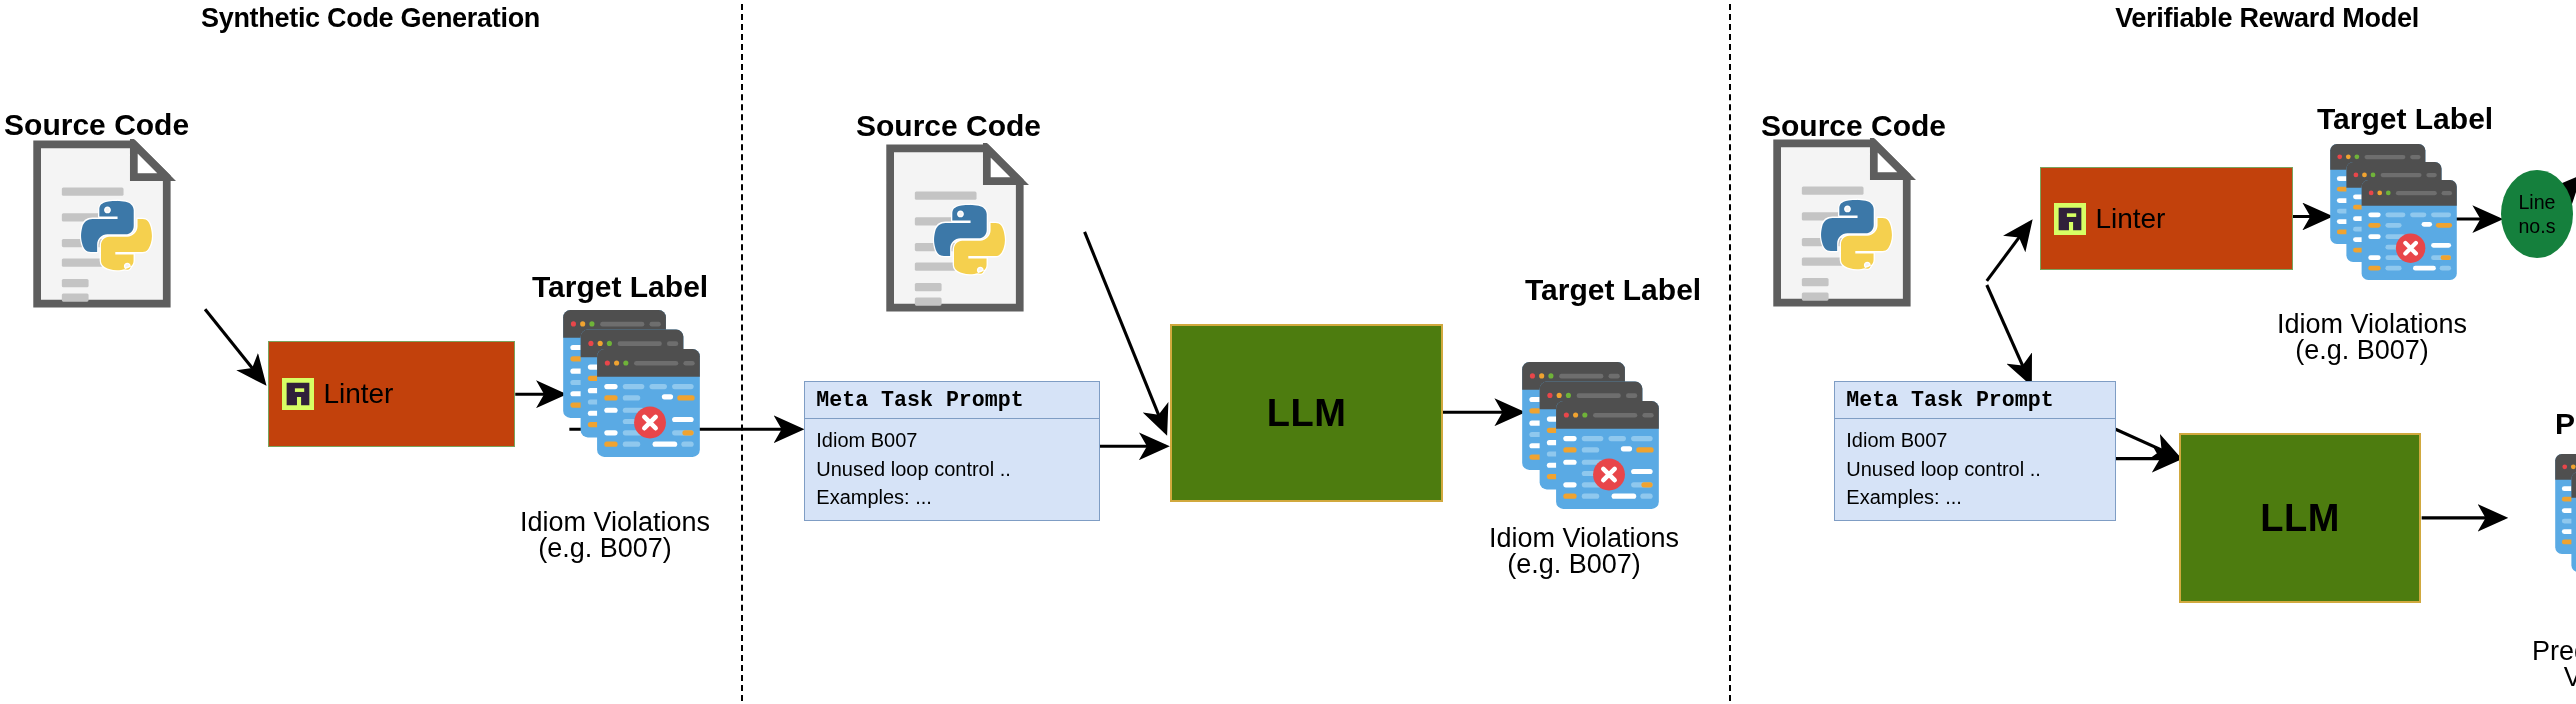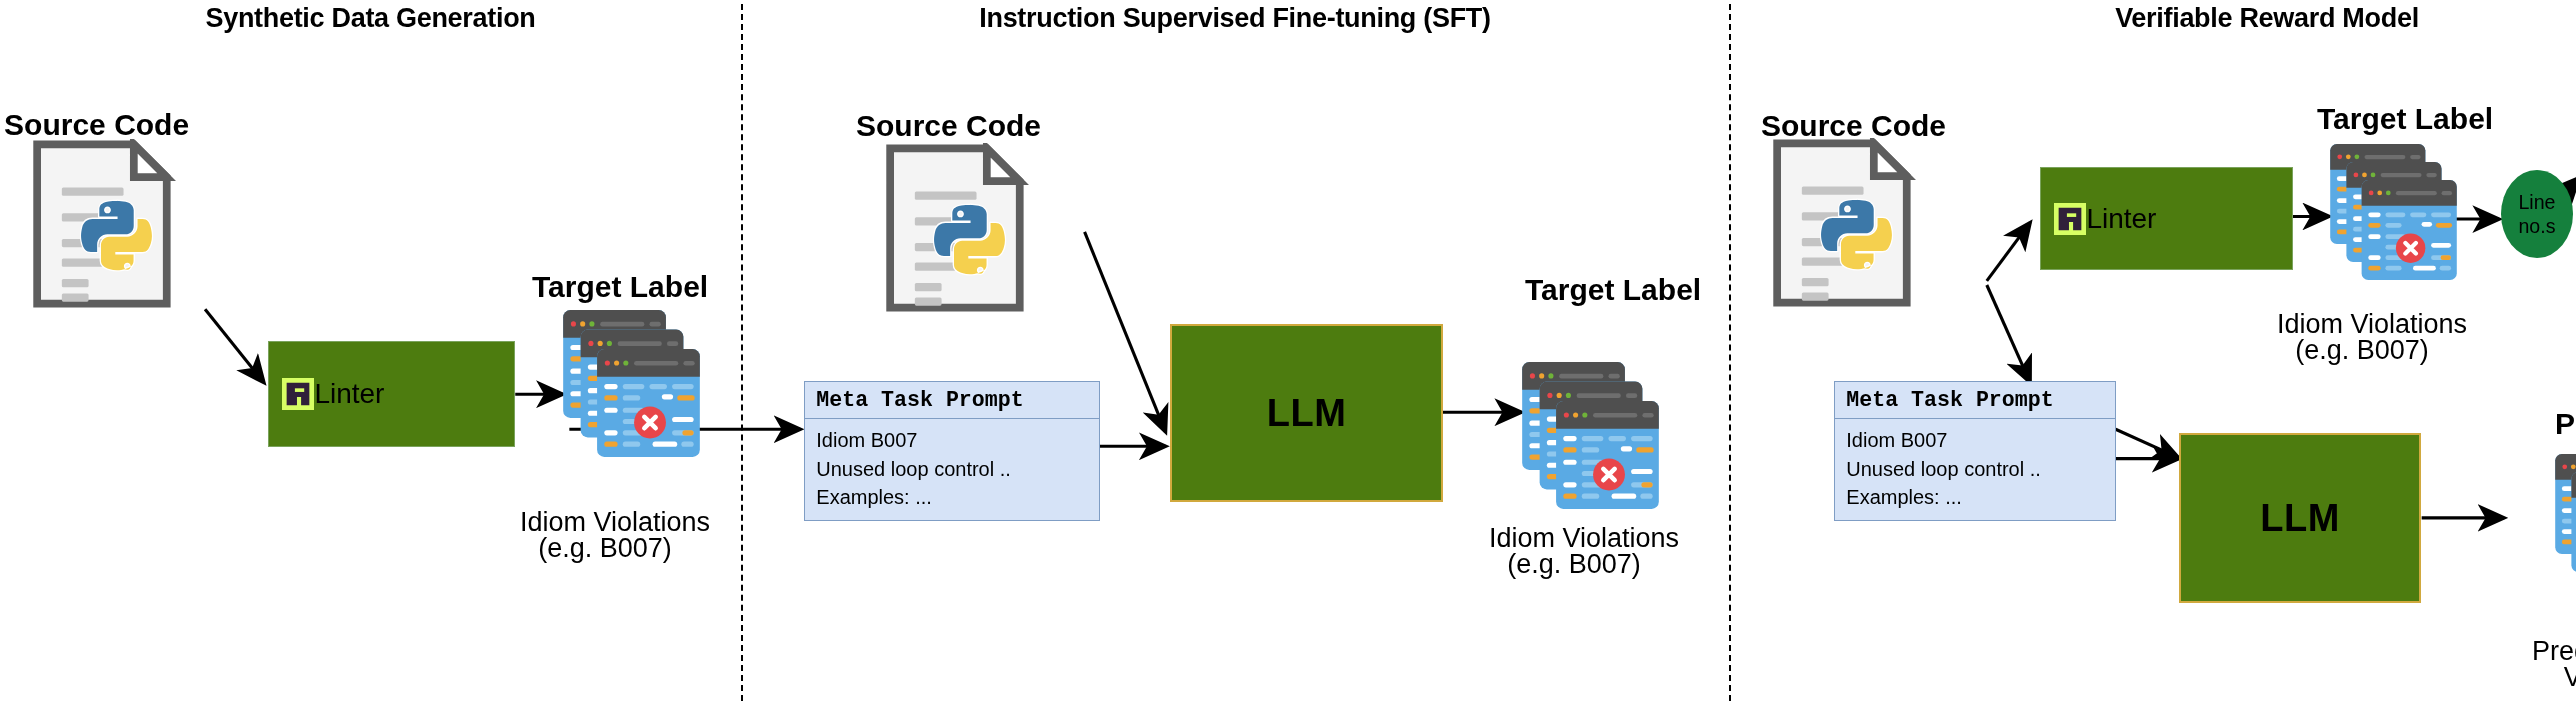--- a/index.html
+++ b/index.html
@@ -34,22 +34,22 @@
     position: absolute; font-size: 27px; color: #000;
     text-align: center; line-height: 1.18; white-space: nowrap;
   }
 
   
   .doc { position: absolute; }
   .doc svg { display:block; }
 
   
   .linter-box {
-    position: absolute; background: #4d7c0f; border: 1.5px solid #7aa35c;
-    display: flex; align-items: center; gap: 0; padding-left: 13.4px;
+    position: absolute; background: #c2410c; border: 1.5px solid #7aa35c;
+    display: flex; align-items: center; gap: 9px; padding-left: 13.4px;
   }
   .ruff-logo {
     width: 32px; height: 32px; background: #d7ff64; position: relative;
     flex: 0 0 auto; display:block;
   }
   .linter-label { font-size: 28px; font-weight: 500; color: #000; line-height:1; }
 
   
   .prompt-box {
     position: absolute; background: #d6e3f7; border: 1.5px solid #7f9dc4;
@@ -88,22 +88,21 @@
   .bubble.blue { background:#15803d; }
 </style>
 </head>
 <body>
 
 <div id="stage">
 
   <div class="divider" style="left:741px;"></div>
   <div class="divider" style="left:1729px;"></div>
 
-  <div class="panel-title" style="left:0px;  top:2.6px; width:741px;">Synthetic Data Generation</div>
-  <div class="panel-title" style="left:741px; top:2.6px; width:988px;">Instruction Supervised Fine-tuning (SFT)</div>
+  <div class="panel-title" style="left:0px;  top:2.6px; width:741px;">Synthetic Code Generation</div>
   <div class="panel-title" style="left:1729px; top:2.6px; width:1076px;">Verifiable Reward Model</div>
 
   <svg class="arrows" viewBox="0 0 5444 1368">
     <defs>
       <marker id="ah" markerWidth="10" markerHeight="9" refX="8.6" refY="4.5" orient="auto" markerUnits="strokeWidth">
         <path d="M0,0 L10,4.5 L0,9 L2.6,4.5 Z" fill="#000"></path>
       </marker>
     </defs>
     <g stroke="#000" stroke-width="6" fill="none" marker-end="url(#ah)">
 

